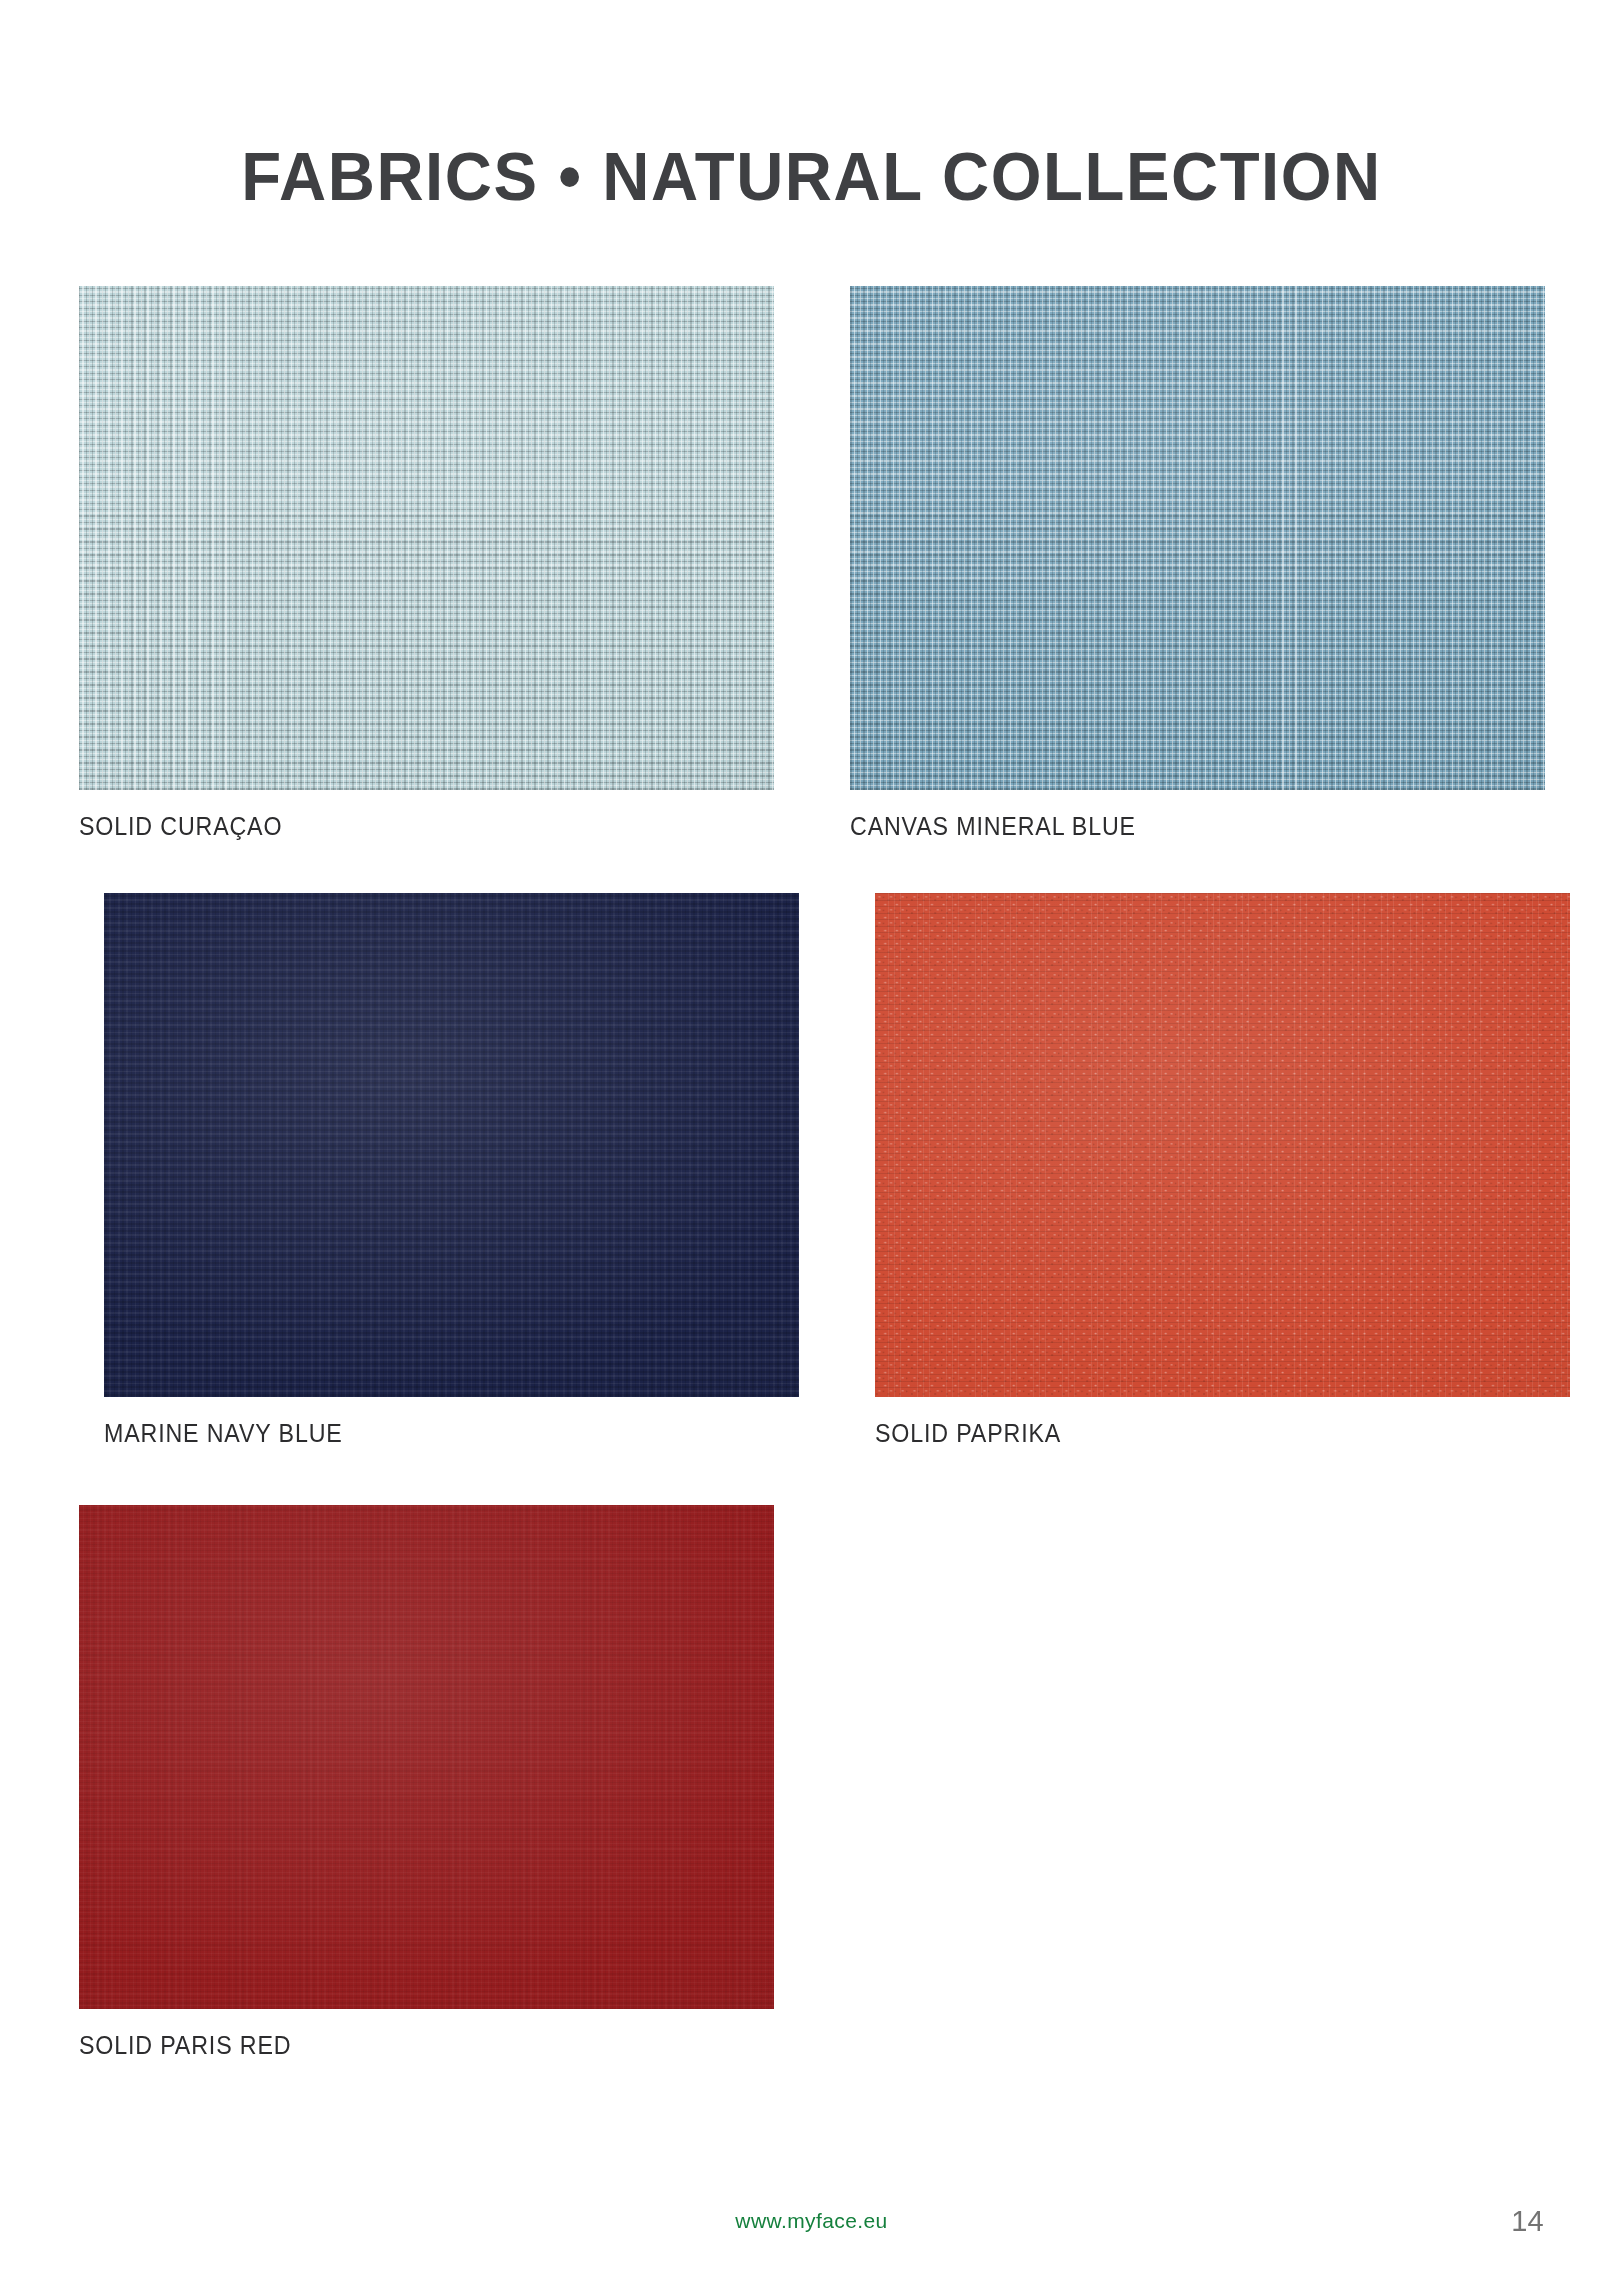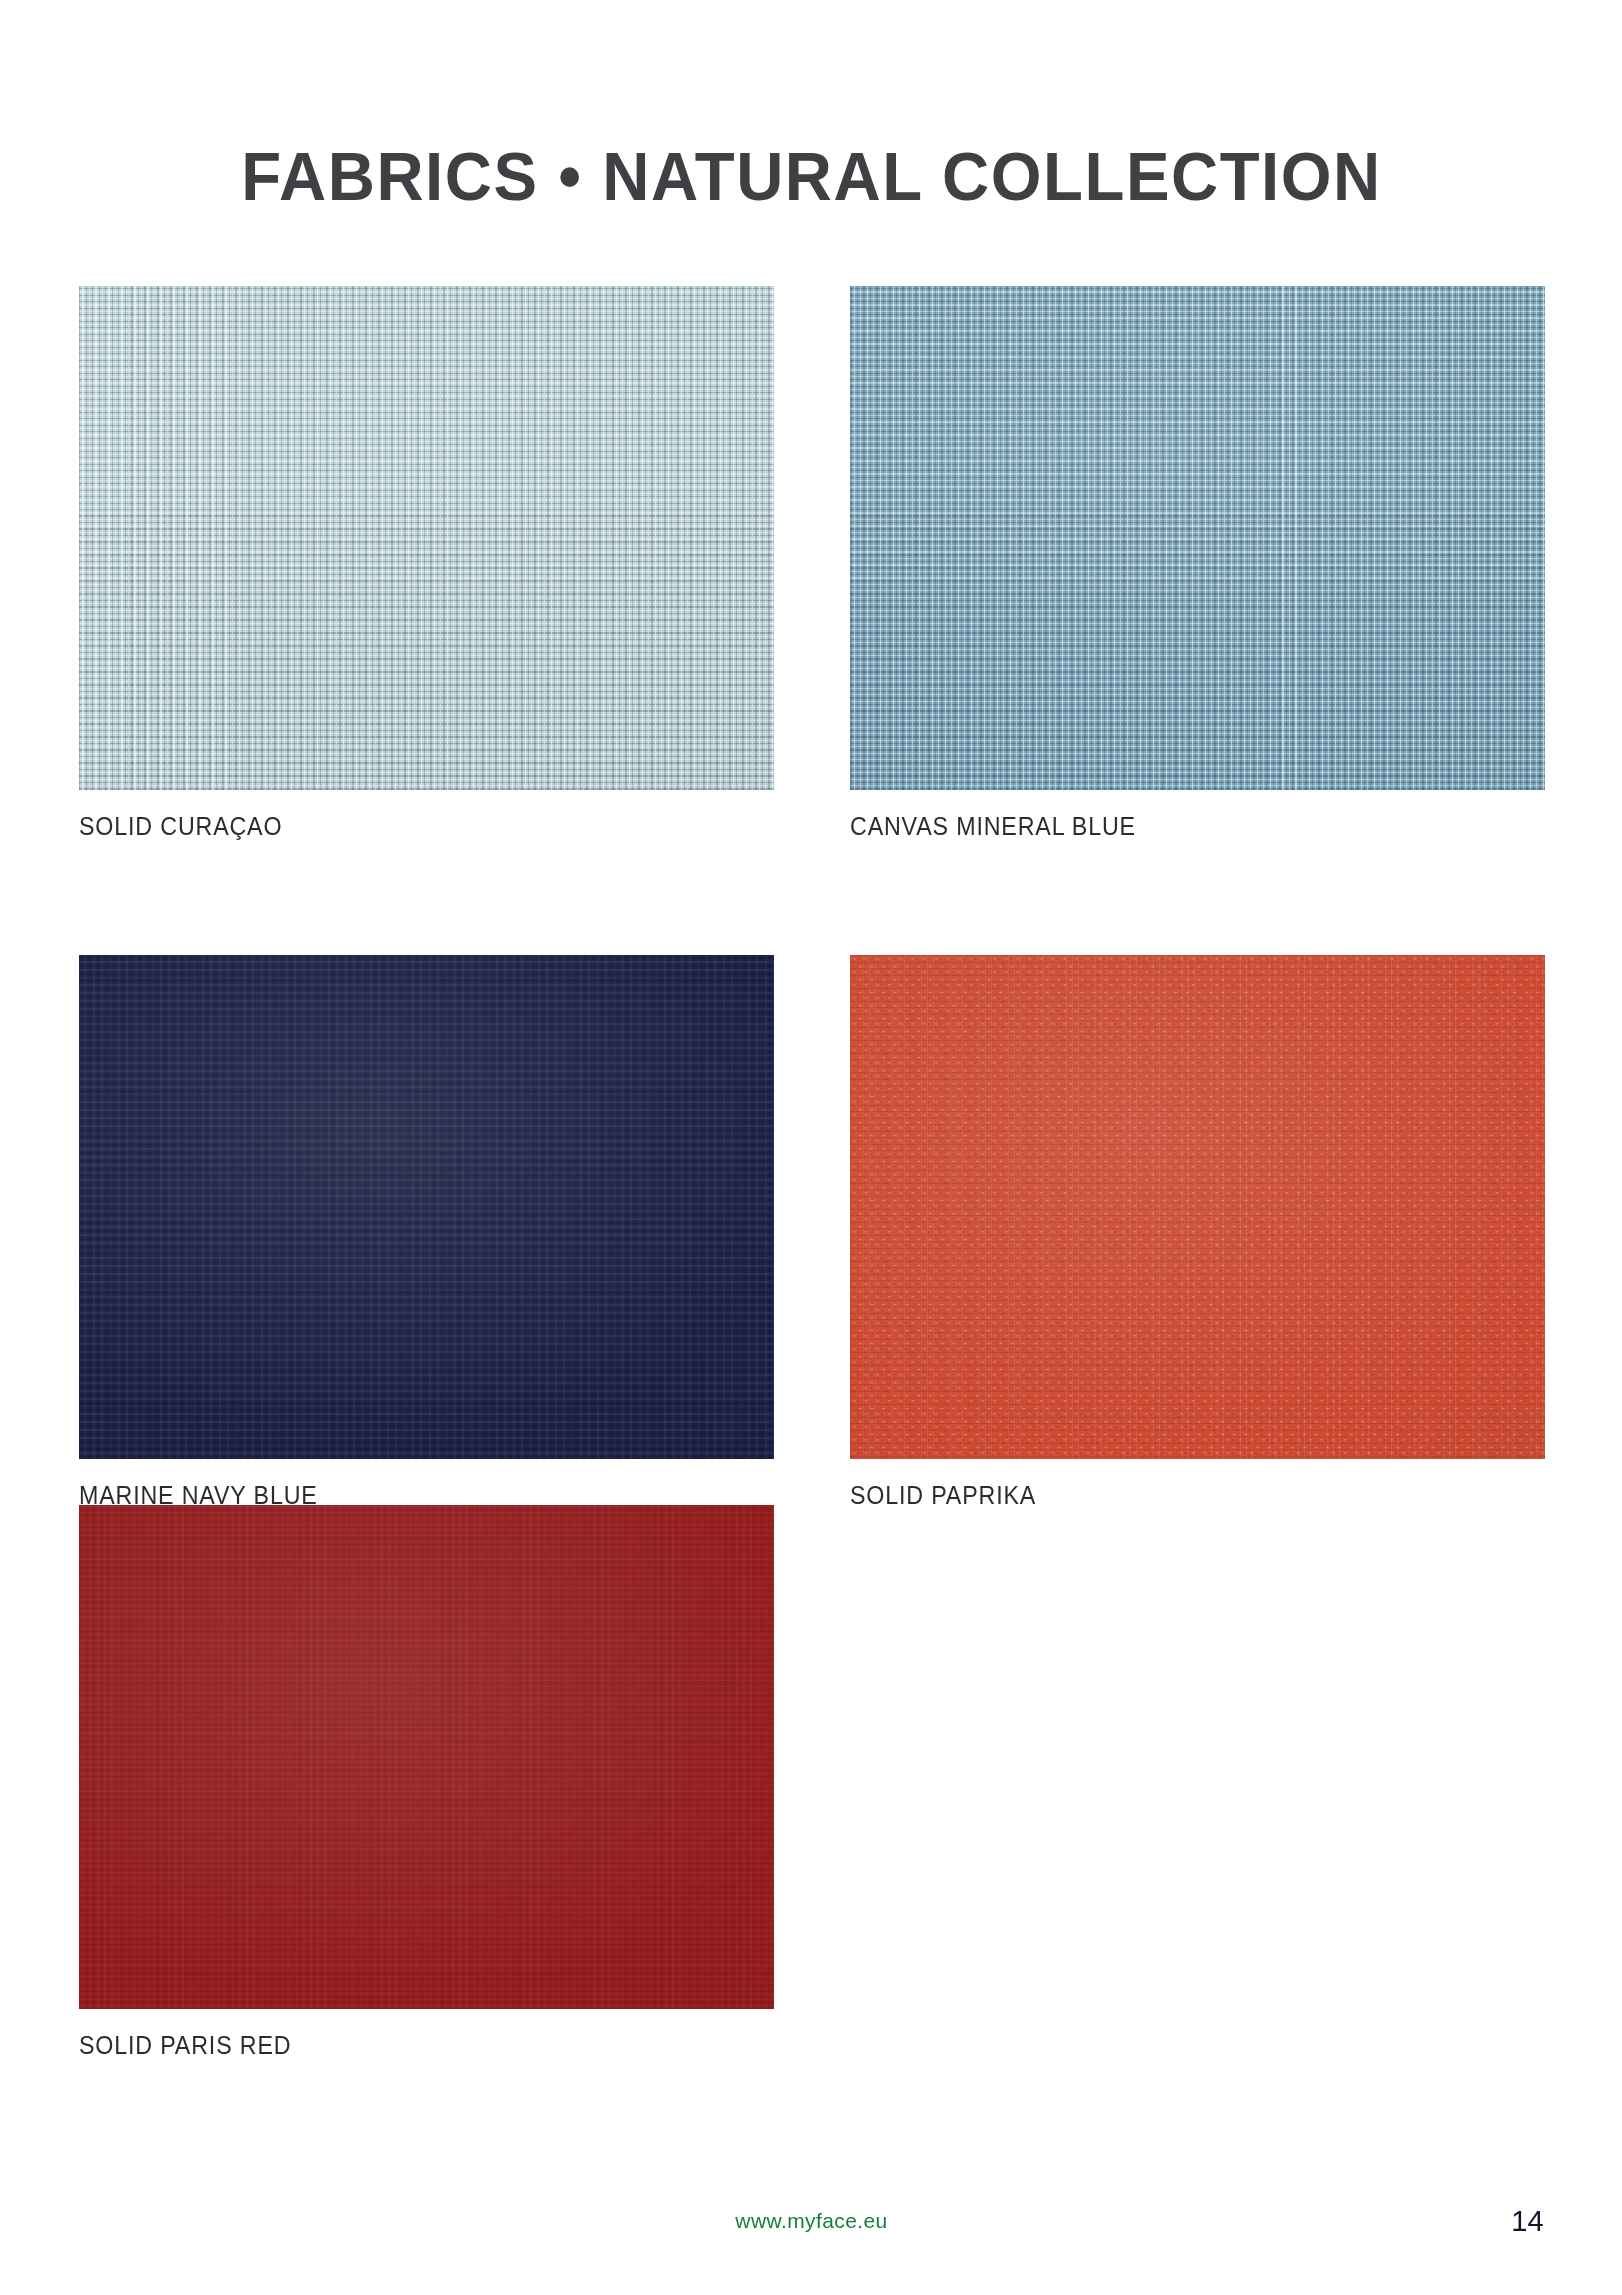--- a/index.html
+++ b/index.html
@@ -49,21 +49,21 @@
   }
 
   .swatch-card {
     position: absolute;
     width: 801px;
   }
 
   .swatch-card.col-1 { left: 0px; }
   .swatch-card.col-2 { left: 771px; }
   .swatch-card.row-1 { top: 0px; }
-  .swatch-card.row-2 { top: 669px; }
+  .swatch-card.row-2 { top: 607px; margin-left: 25px; }
   .swatch-card.row-3 { top: 1219px; }
 
   .swatch-image {
     position: relative;
     width: 695px;
     height: 504px;
     overflow: hidden;
   }
 
   .swatch-label {
@@ -236,21 +236,21 @@
     color: #8e8e92;
   }
   .footer-pagenum {
     position: absolute;
     right: 0;
     top: -3.9px;
     font-family: "Liberation Sans", sans-serif;
     font-weight: 400;
     font-size: 29px;
     letter-spacing: 0.3px;
-    color: #0f172a;
+    color: #737373;
   }
 </style>
 </head>
 <body style="background: rgb(255, 255, 255);">
 
 <div class="page">
 
   <h1 class="page-title" style="color: rgb(63, 64, 67);">FABRICS • NATURAL COLLECTION</h1>
 
   <div class="swatch-grid">

